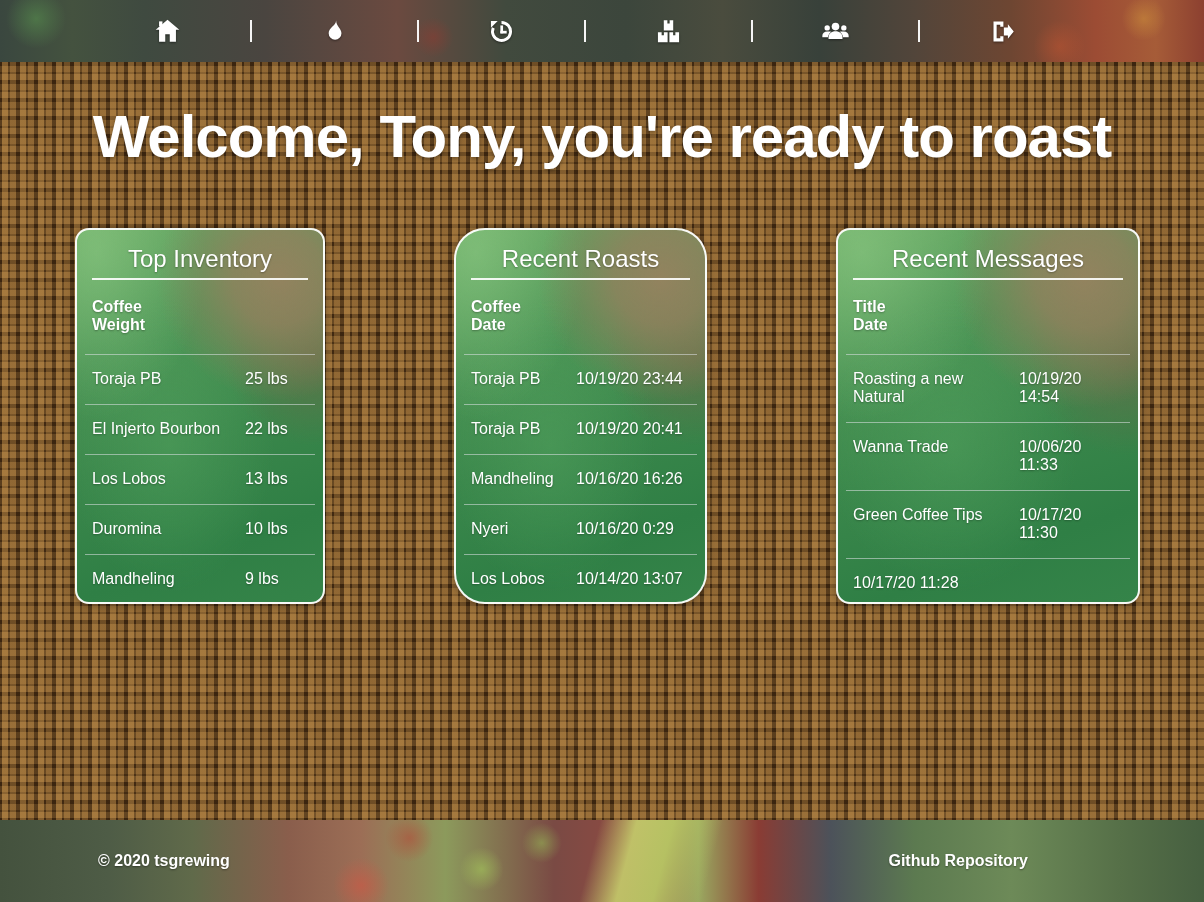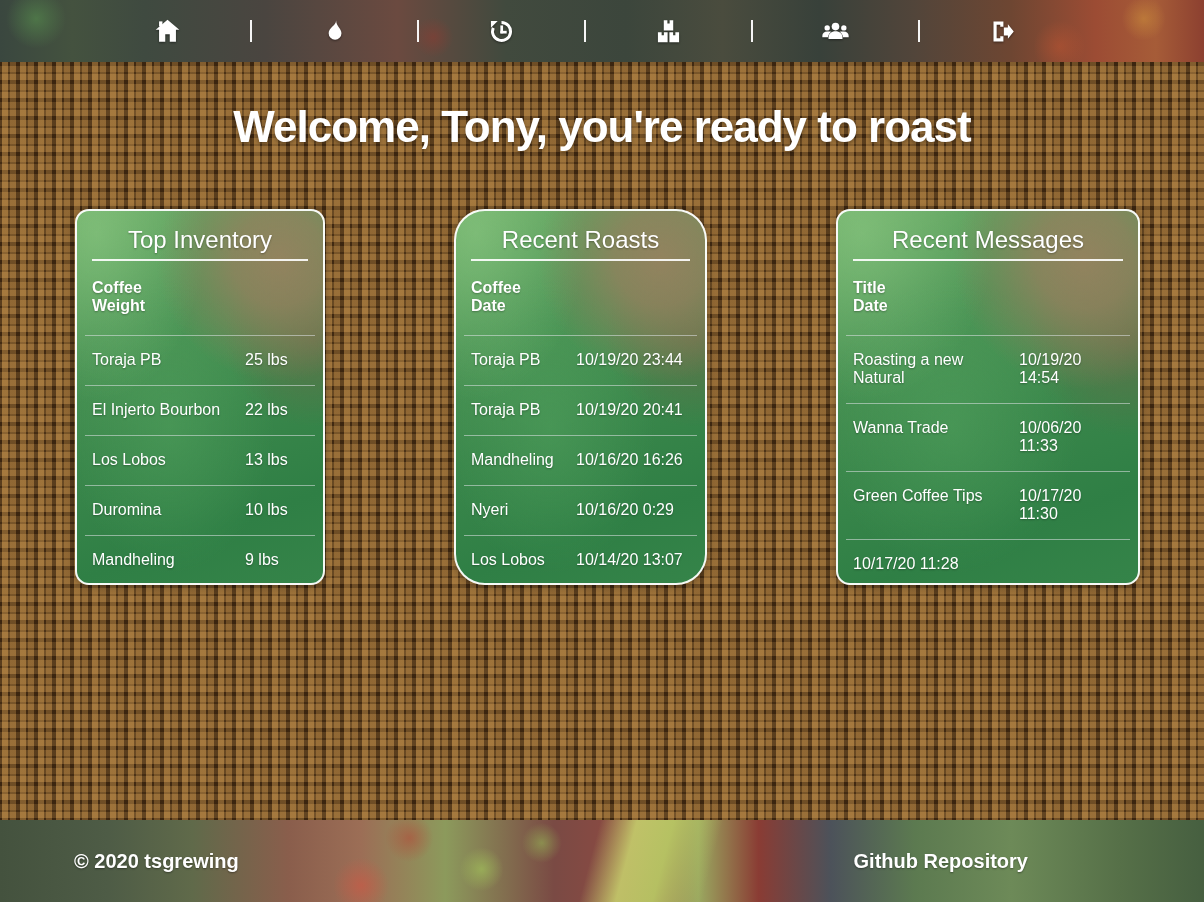--- a/index.html
+++ b/index.html
@@ -34,21 +34,21 @@
         rgba(40,22,8,.5) 0 2px, rgba(173,127,66,.55) 2px 8px,
         rgba(40,22,8,.35) 8px 10px, rgba(150,108,55,.45) 10px 16px,
         rgba(40,22,8,.5) 16px 18px),
       repeating-linear-gradient(0deg,
         rgba(40,22,8,.55) 0 2px, rgba(186,138,74,.5) 2px 8px,
         rgba(40,22,8,.35) 8px 10px, rgba(160,116,60,.4) 10px 16px,
         rgba(40,22,8,.55) 16px 18px);
   }
   .welcome {
     padding-top:40px; text-align:center;
-    font-size:44px; font-weight:700; letter-spacing:-1px;
+    font-size:60px; font-weight:700; letter-spacing:-1px;
     text-shadow:0 2px 4px rgba(0,0,0,.35);
   }
 
   .cards { display:flex; justify-content:space-between; width:1065px; margin:57px 0 0 75px; }
   .card {
     height:376px; border:2px solid rgba(255,255,255,.95); border-radius:14px;
     box-shadow:0 1px 8px rgba(0,0,0,.35);
     background:
       radial-gradient(circle at 82% 13%, rgba(150,130,95,.95) 0%, rgba(148,129,94,.8) 12%, rgba(148,129,94,0) 32%),
       radial-gradient(circle at 96% 34%, rgba(122,95,70,.55) 0%, transparent 26%),
@@ -75,22 +75,22 @@
   .footer {
     height:82px; width:100%;
     background:
       radial-gradient(circle 28px at 30% 80%, rgba(200,90,70,.7), transparent),
       radial-gradient(circle 24px at 34% 22%, rgba(175,80,60,.65), transparent),
       radial-gradient(circle 22px at 40% 60%, rgba(160,190,90,.7), transparent),
       radial-gradient(circle 20px at 45% 28%, rgba(150,180,85,.6), transparent),
       linear-gradient(105deg, rgba(205,215,120,0) 49%, rgba(200,212,110,.85) 52%, rgba(185,200,100,.9) 55%, rgba(205,215,120,0) 59%),
       linear-gradient(90deg,#44523e 0%,#4e5c46 9%,#606a4a 16%,#8a5e4c 24%,#9c6e56 30%,#8c9a5c 37%,#7a4a44 46%,#8e4a42 52%,#9aa860 58%,#8a3c34 63%,#4c525a 69%,#5c7a50 76%,#6d8a58 84%,#567048 93%,#465f40 100%);
     display:flex; align-items:center; justify-content:space-between;
-    padding:0 176px 0 74px;
-    font-size:20px; font-weight:700; text-shadow:0 1px 2px rgba(0,0,0,.4);
+    padding:0 176px 0 98px;
+    font-size:16px; font-weight:700; text-shadow:0 1px 2px rgba(0,0,0,.4);
   }
   .footer a { color:#fff; text-decoration:none; cursor:pointer; }
 </style>
 </head>
 <body>
 
 <nav class="navbar">
   <div class="nav-inner">
     <a class="nav-item">
       <svg viewBox="0 0 24 24">

